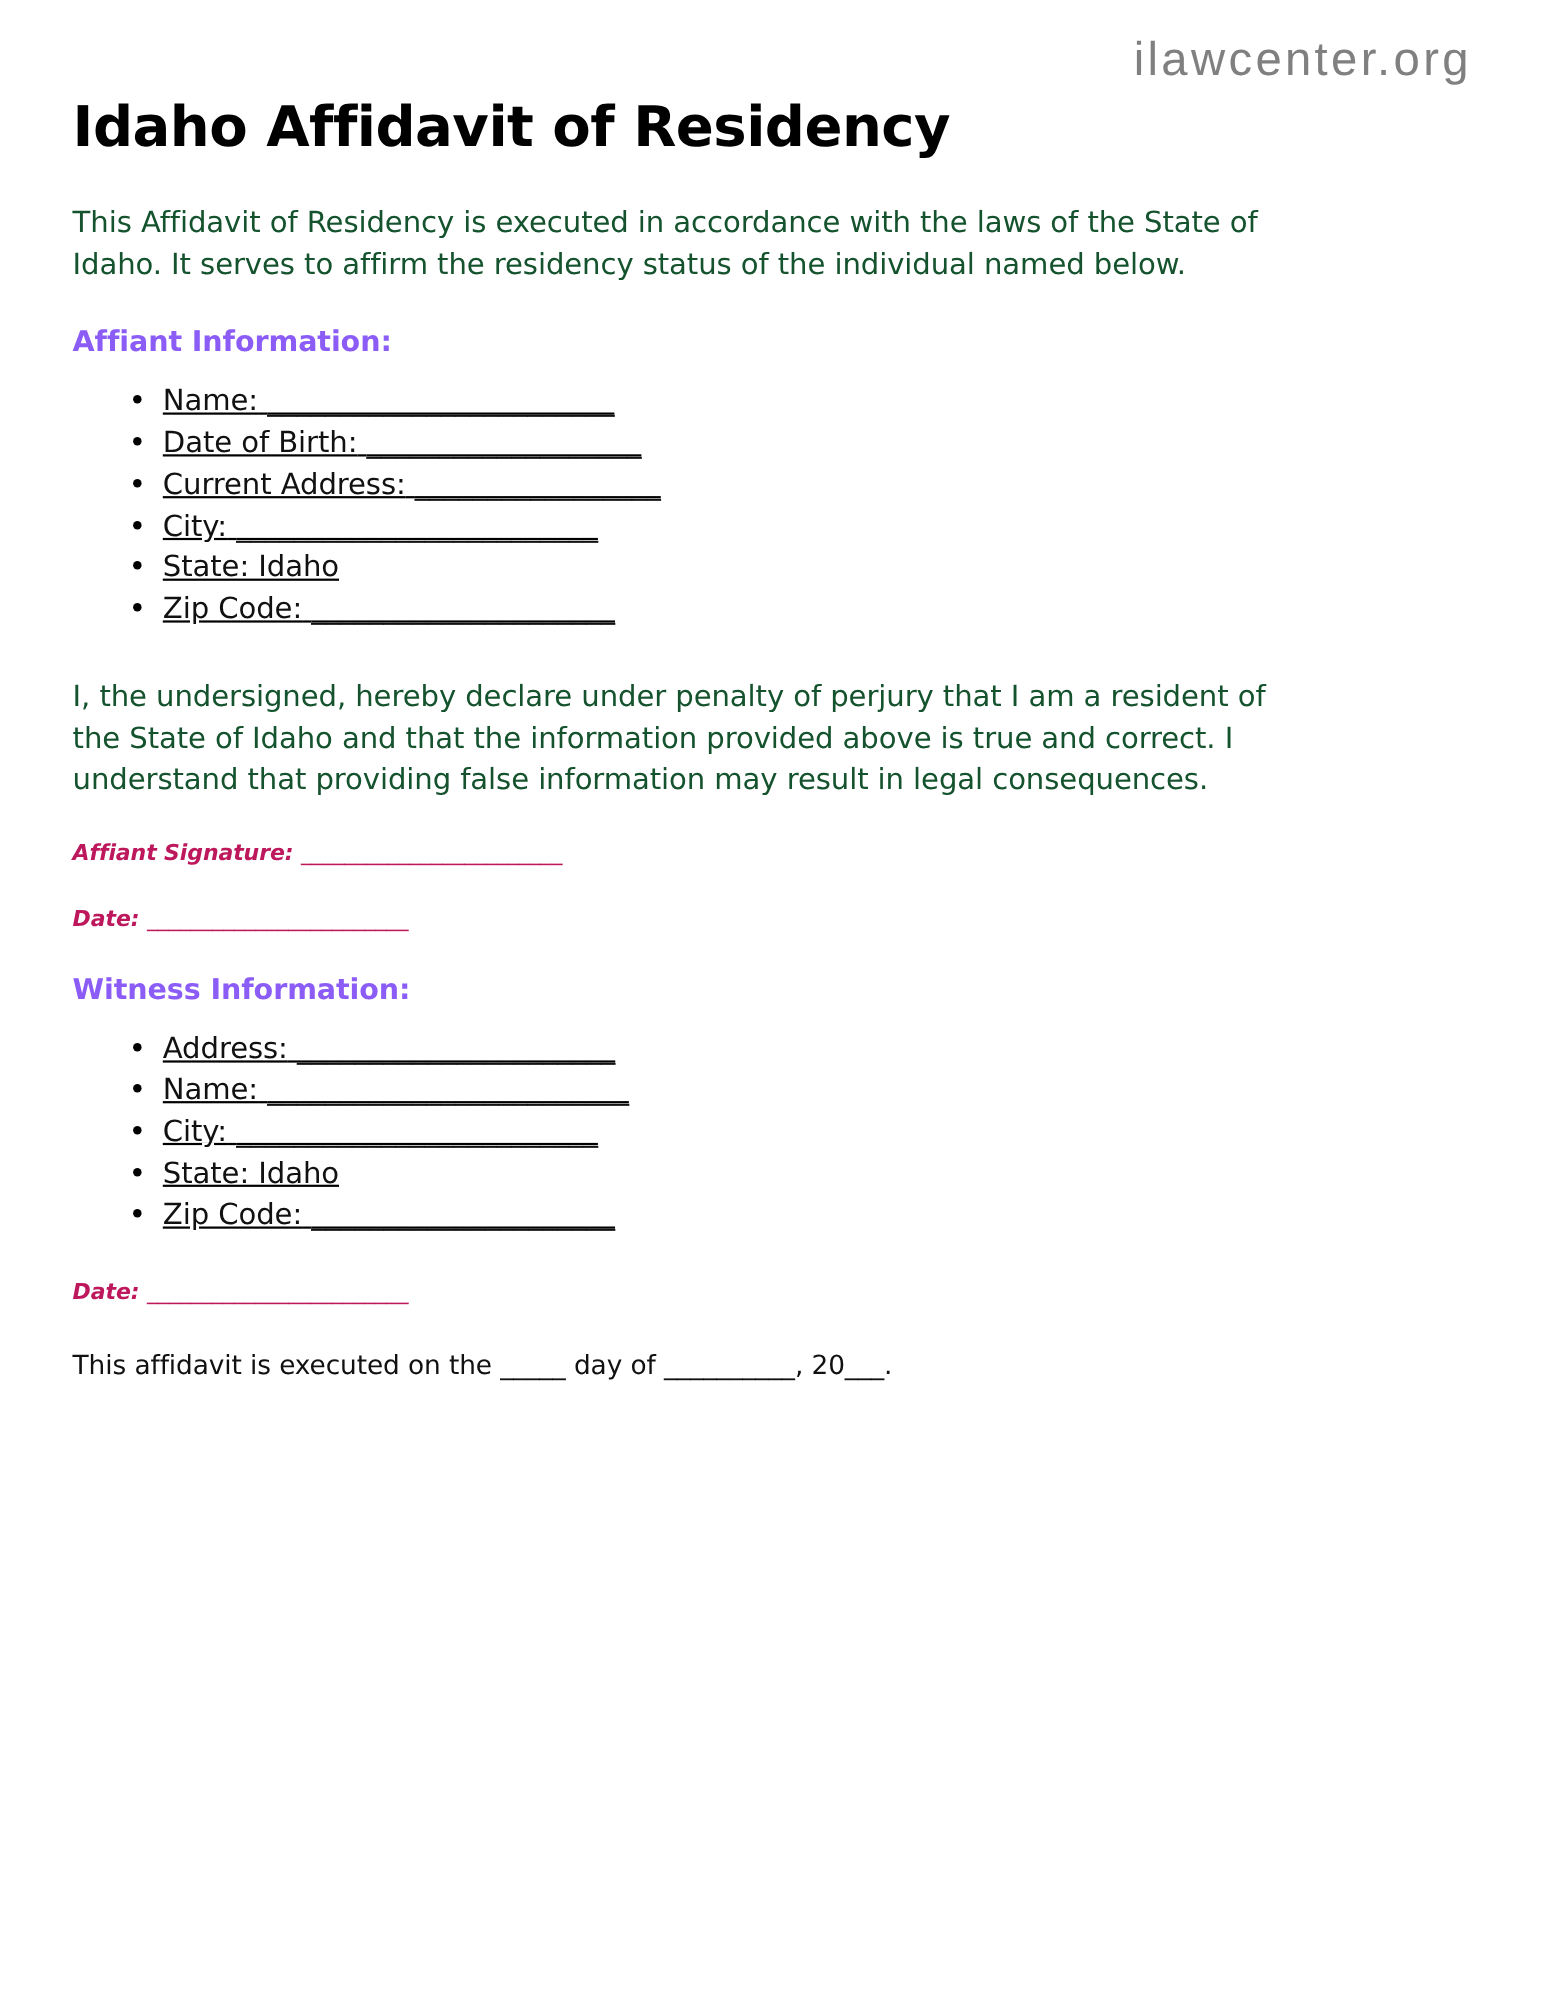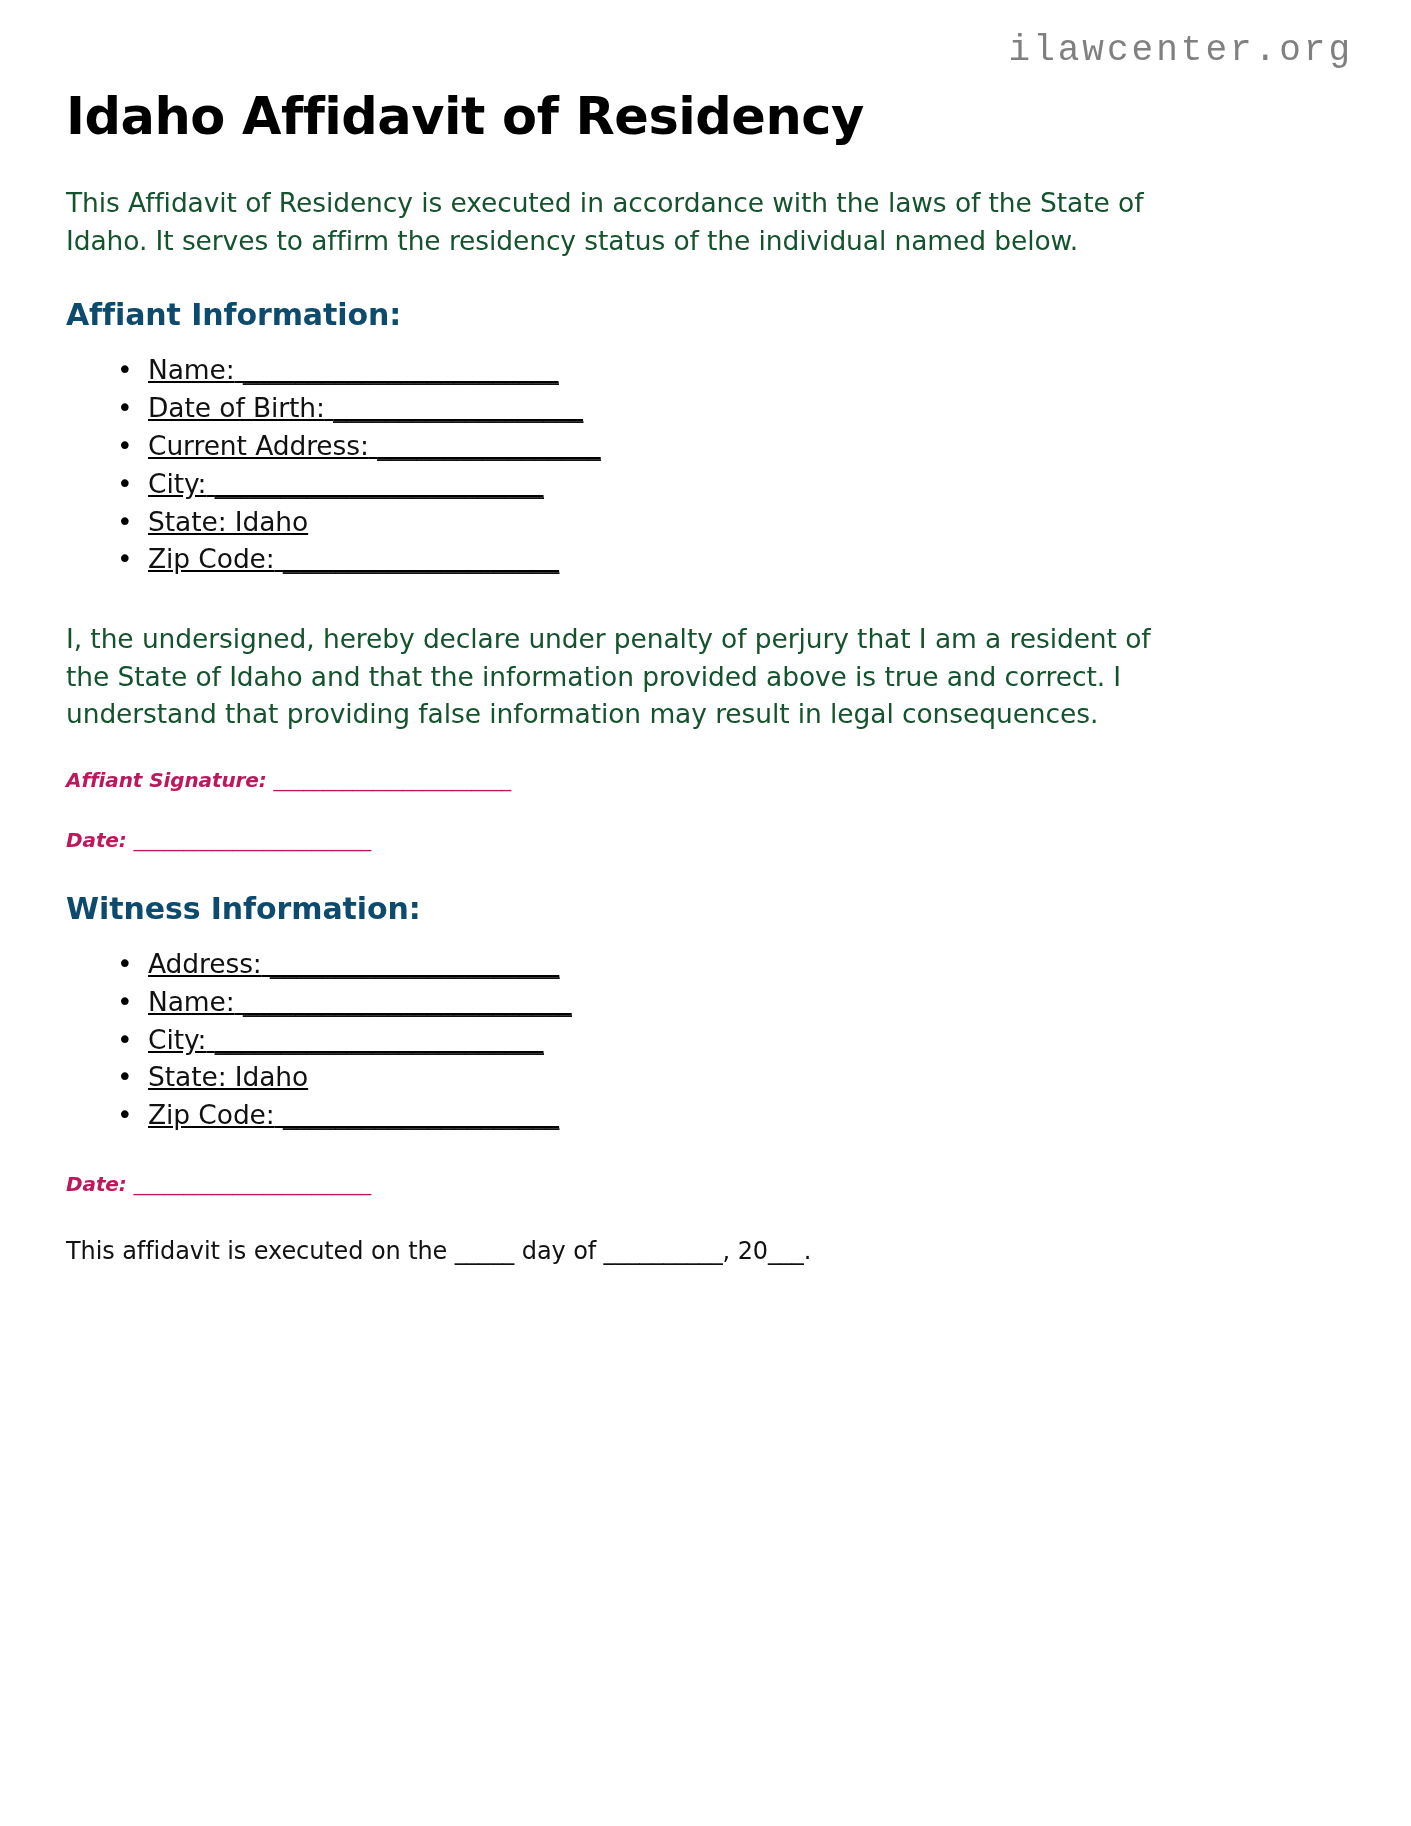--- a/index.html
+++ b/index.html
@@ -22,23 +22,23 @@
     width: 1411px;
     height: 1826px;
     background: #ffffff;
     padding: 0;
   }
 
   
   .watermark {
     position: absolute;
     top: 33px;
-    right: 58px;
-    font-family: Liberation Mono, monospace;
-    font-size: 36px;
+    right: 73px;
+    font-family: Liberation Sans, sans-serif;
+    font-size: 43px;
     letter-spacing: 3px;
     color: #808080;
     white-space: nowrap;
     line-height: 1;
   }
 
   
   .content {
     position: absolute;
     left: 66px;
@@ -60,27 +60,27 @@
   p.body-text {
     font-size: 26.5px;
     line-height: 1.42;
     margin: 0;
     padding-top: 39px;
     color: #14532d;
     letter-spacing: -0.1px;
   }
 
   h2.section-head {
-    font-size: 30px;
+    font-size: 26px;
     font-weight: bold;
     margin: 0;
     padding-top: 36px;
     line-height: 1.3;
     letter-spacing: -0.1px;
-    color: #0c4a6e;
+    color: #8b5cf6;
   }
 
   ul.field-list {
     margin: 0;
     padding-top: 20px;
     padding-left: 82px;
     list-style: none;
     text-decoration: underline;
   }
   ul.field-list li {

